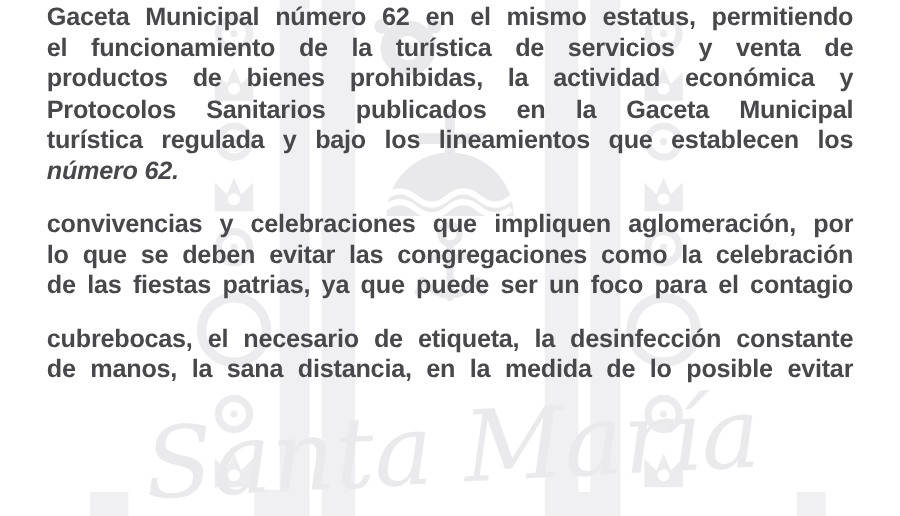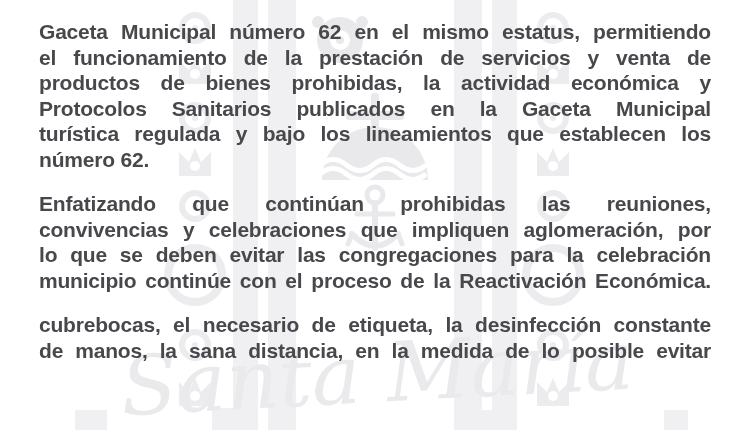--- a/index.html
+++ b/index.html
@@ -6,27 +6,27 @@
   .page {
     position:relative; width:750px; height:430px;
     background:#ffffff; overflow:hidden;
     font-family:"Liberation Sans", sans-serif;
   }
   .watermark { position:absolute; left:0; top:0; z-index:0; }
   .textlayer {
     position:absolute; left:39px; right:39px; top:2px; z-index:1;
     font-weight:700; font-size:21px; letter-spacing:-0.2px;
   }
-  .para { margin:17px 0 19px 0; }
+  .para { margin:0 0 19px 0; }
   .line {
     height:25.5px; line-height:25.5px;
     text-align:justify; text-align-last:justify;
     overflow:hidden; white-space:normal;
   }
-  .line.endline { text-align-last:left; }
+  .line.endline { text-align-last:left;font-style:italic; }
   .wm-script {
     font-family:"DejaVu Serif", serif;
     font-style:italic; font-weight:400;
   }
 </style>
 </head>
 <body>
 
 <div class="page">
 
@@ -142,32 +142,31 @@
       <rect x="664" y="410" width="24" height="20"></rect>
     </g>
 
     <text class="wm-script" x="378" y="402" font-size="82" text-anchor="middle" transform="rotate(-3 375 390)" fill="#eaeaed">Santa María</text>
   </svg>
 
   <div class="textlayer" style="color: rgb(72, 72, 76);">
 
     <div class="para">
       <div class="line">Gaceta Municipal número 62 en el mismo estatus, permitiendo</div>
-      <div class="line">el funcionamiento de la prestación de servicios y venta de</div>
+      <div class="line">el funcionamiento de la turística de servicios y venta de</div>
       <div class="line">productos de bienes prohibidas, la actividad económica y</div>
       <div class="line">Protocolos Sanitarios publicados en la Gaceta Municipal</div>
       <div class="line">turística regulada y bajo los lineamientos que establecen los</div>
       <div class="line endline">número 62.</div>
     </div>
 
     <div class="para">
-      <div class="line">Enfatizando que continúan prohibidas las reuniones,</div>
       <div class="line">convivencias y celebraciones que impliquen aglomeración, por</div>
-      <div class="line">lo que se deben evitar las congregaciones para la celebración</div>
-      <div class="line">municipio continúe con el proceso de la Reactivación Económica.</div>
+      <div class="line">lo que se deben evitar las congregaciones como la celebración</div>
+      <div class="line">de las fiestas patrias, ya que puede ser un foco para el contagio</div>
     </div>
 
     <div class="para">
       <div class="line">cubrebocas, el necesario de etiqueta, la desinfección constante</div>
       <div class="line">de manos, la sana distancia, en la medida de lo posible evitar</div>
     </div>
 
   </div>
 </div>
 

